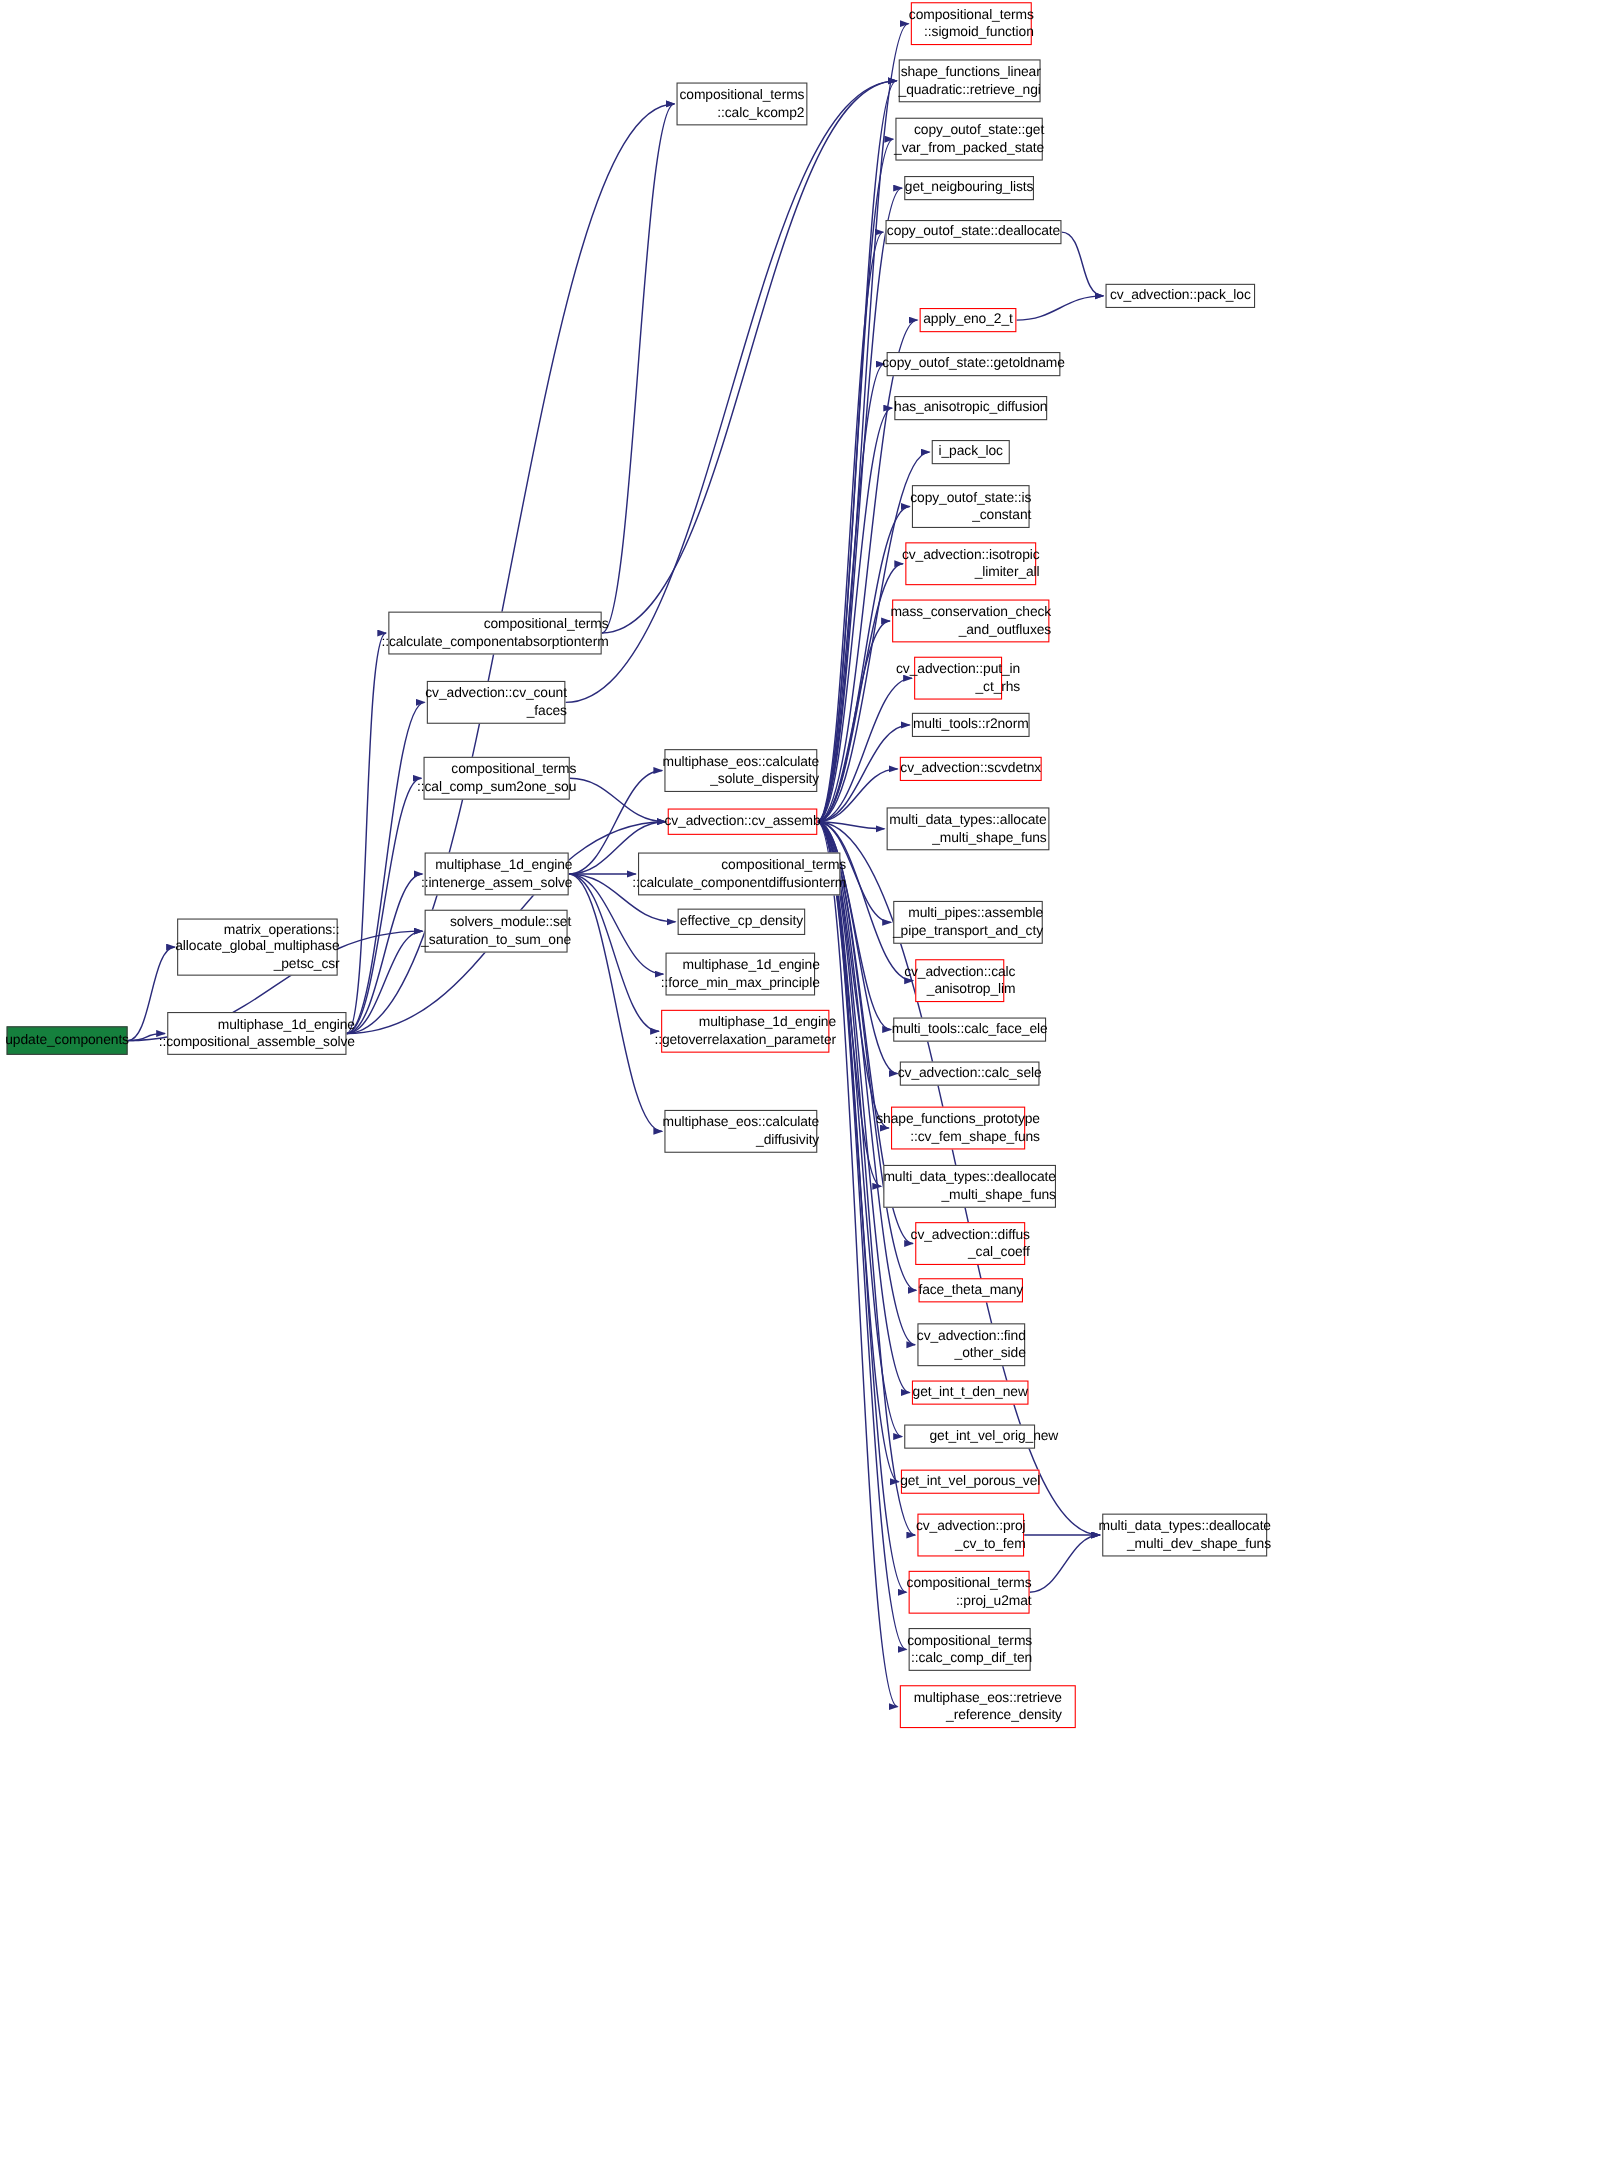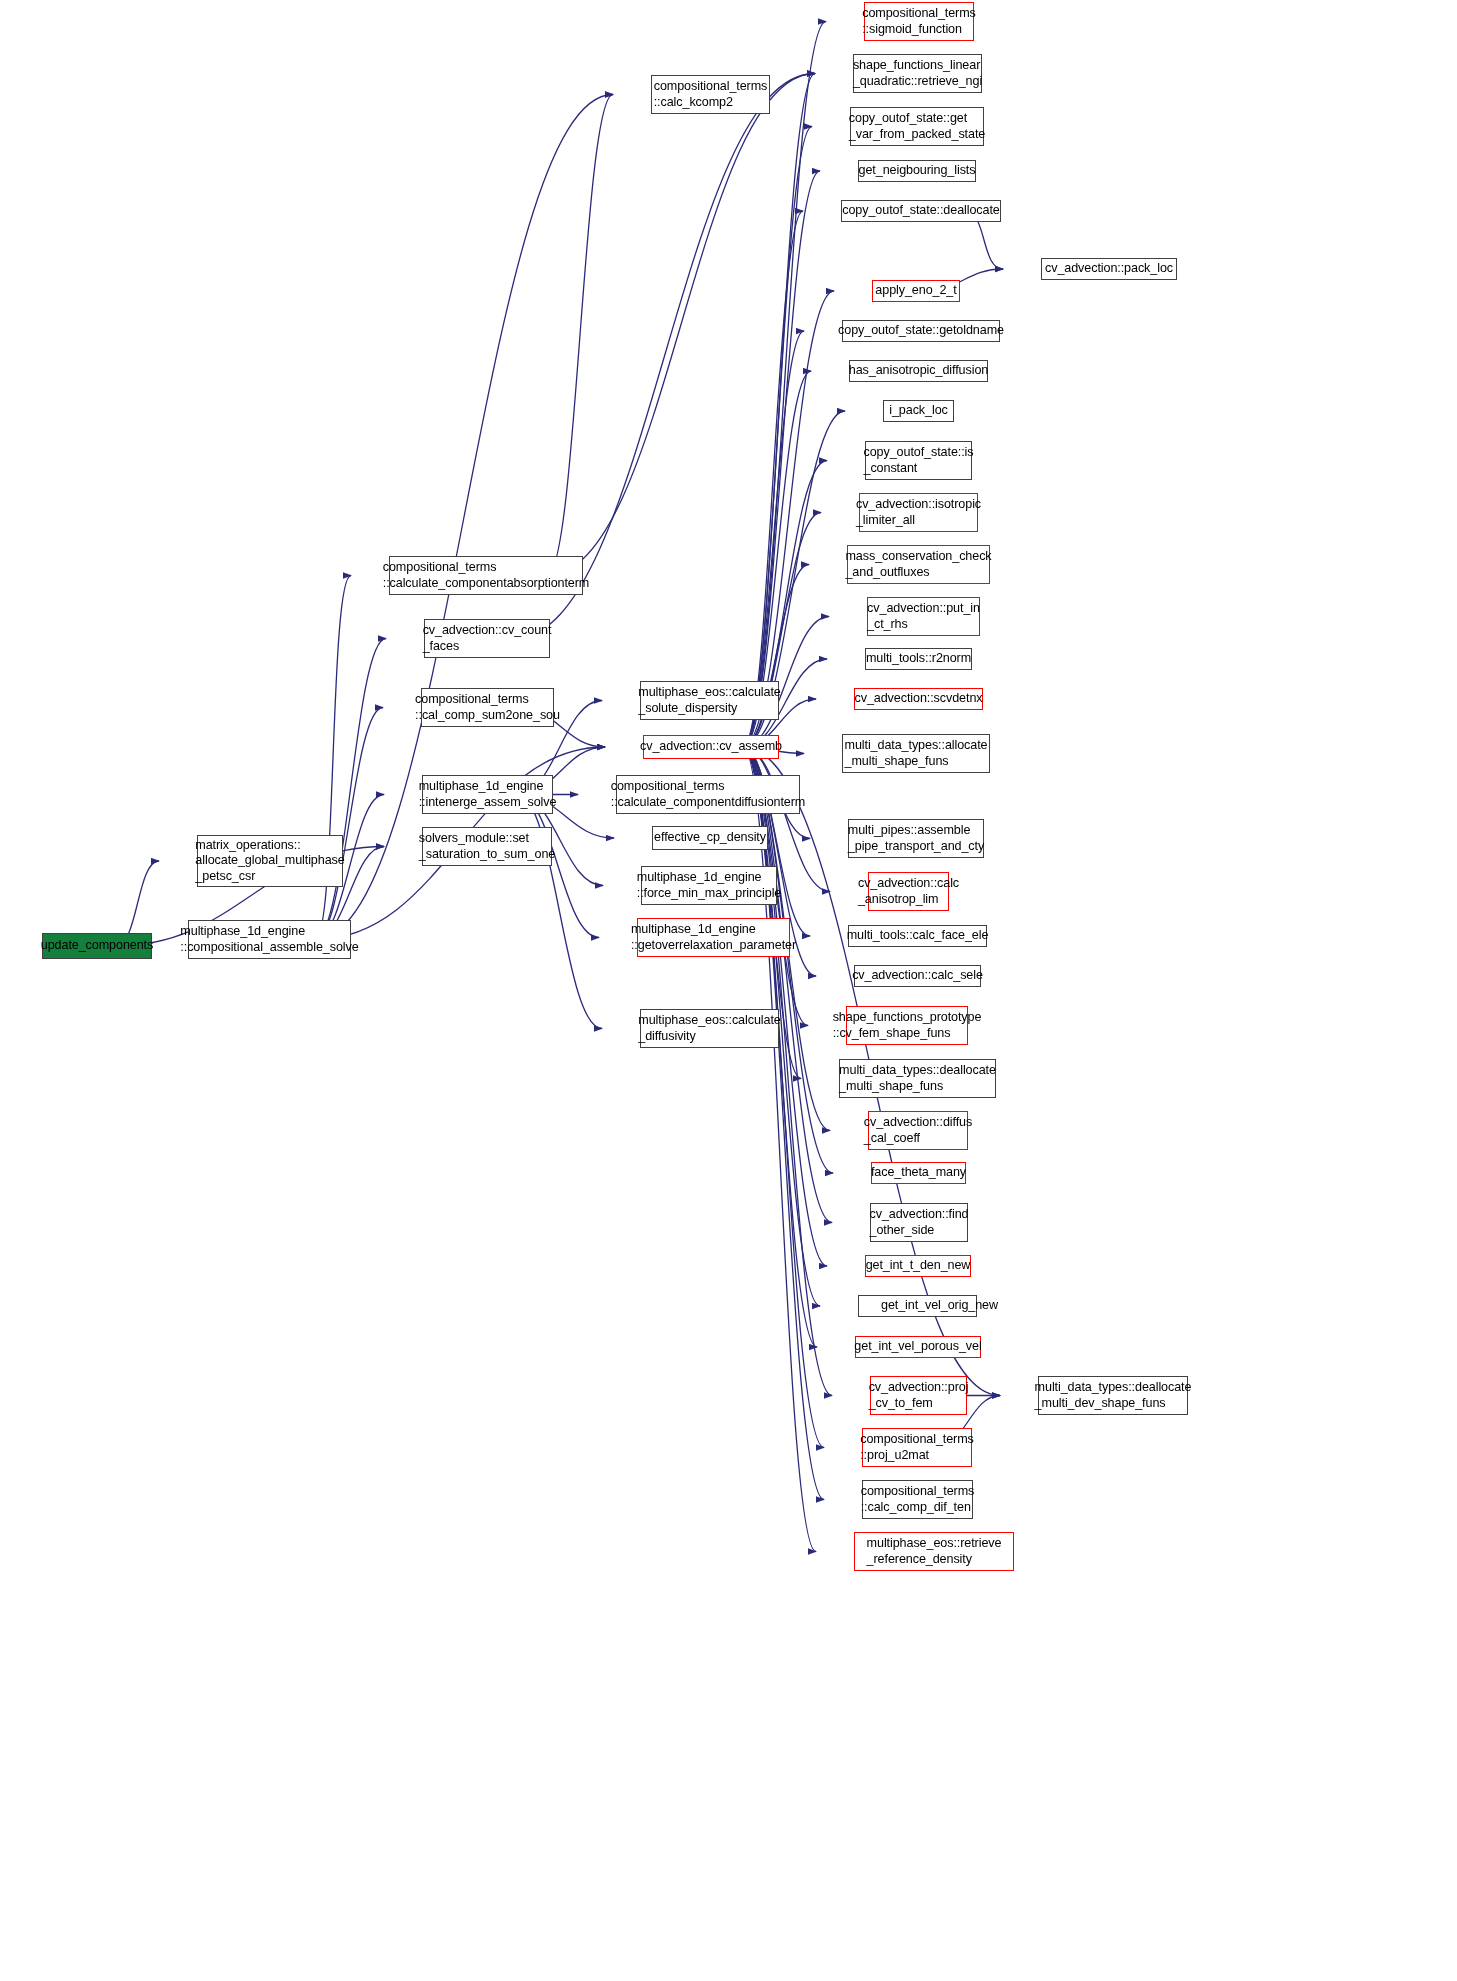--- a/index.html
+++ b/index.html
@@ -20,31 +20,30 @@
     width: 1457px;
     height: 1981px;
     pointer-events: none;
   }
   .node {
     position: absolute;
     box-sizing: border-box;
     display: flex;
     align-items: center;
     justify-content: center;
-    text-align: left;
+    text-align: right;
     background: #ffffff;
     border: 1px solid #404040;
     color: #000000;
     font-size: 12.6px;
     line-height: 15.5px;
     letter-spacing: -0.1px;
     white-space: pre-line;
     padding: 0 3px;
     z-index: 5;
-    margin-left: 36px;
   }
   .node.red {
     border: 1px solid #ff0000;
   }
   .node.root {
     background: #15803d;
     border: 1px solid #404040;
   }
 </style>
 </head>
@@ -161,21 +160,21 @@
       <div class="node red" style="left: 836px; top: 280px; width: 88px; height: 22px;">apply_eno_2_t</div>
       <div class="node" style="left: 806px; top: 320px; width: 158px; height: 22px;">copy_outof_state::getoldname</div>
       <div class="node" style="left: 813px; top: 360px; width: 139px; height: 22px;">has_anisotropic_diffusion</div>
       <div class="node" style="left: 847px; top: 400px; width: 71px; height: 22px;">i_pack_loc</div>
       <div class="node" style="left: 829px; top: 441px; width: 107px; height: 39px;">copy_outof_state::is
 _constant</div>
       <div class="node red" style="left: 823px; top: 493px; width: 119px; height: 39px;">cv_advection::isotropic
 _limiter_all</div>
       <div class="node red" style="left: 811px; top: 545px; width: 143px; height: 39px;">mass_conservation_check
 _and_outfluxes</div>
-      <div class="node red" style="left: 831px; top: 597px; width: 113px; height: 39px;">cv_advection::put_in
+      <div class="node red" style="left: 831px; top: 597px; width: 80px; height: 39px;">cv_advection::put_in
 _ct_rhs</div>
       <div class="node" style="left: 829px; top: 648px; width: 107px; height: 22px;">multi_tools::r2norm</div>
       <div class="node red" style="left: 818px; top: 688px; width: 129px; height: 22px;">cv_advection::scvdetnx</div>
       <div class="node" style="left: 806px; top: 734px; width: 148px; height: 39px;">multi_data_types::allocate
 _multi_shape_funs</div>
       <div class="node" style="left: 812px; top: 819px; width: 136px; height: 39px;">multi_pipes::assemble
 _pipe_transport_and_cty</div>
       <div class="node red" style="left: 832px; top: 872px; width: 81px; height: 39px;">cv_advection::calc
 _anisotrop_lim</div>
       <div class="node" style="left: 812px; top: 925px; width: 139px; height: 22px;">multi_tools::calc_face_ele</div>

